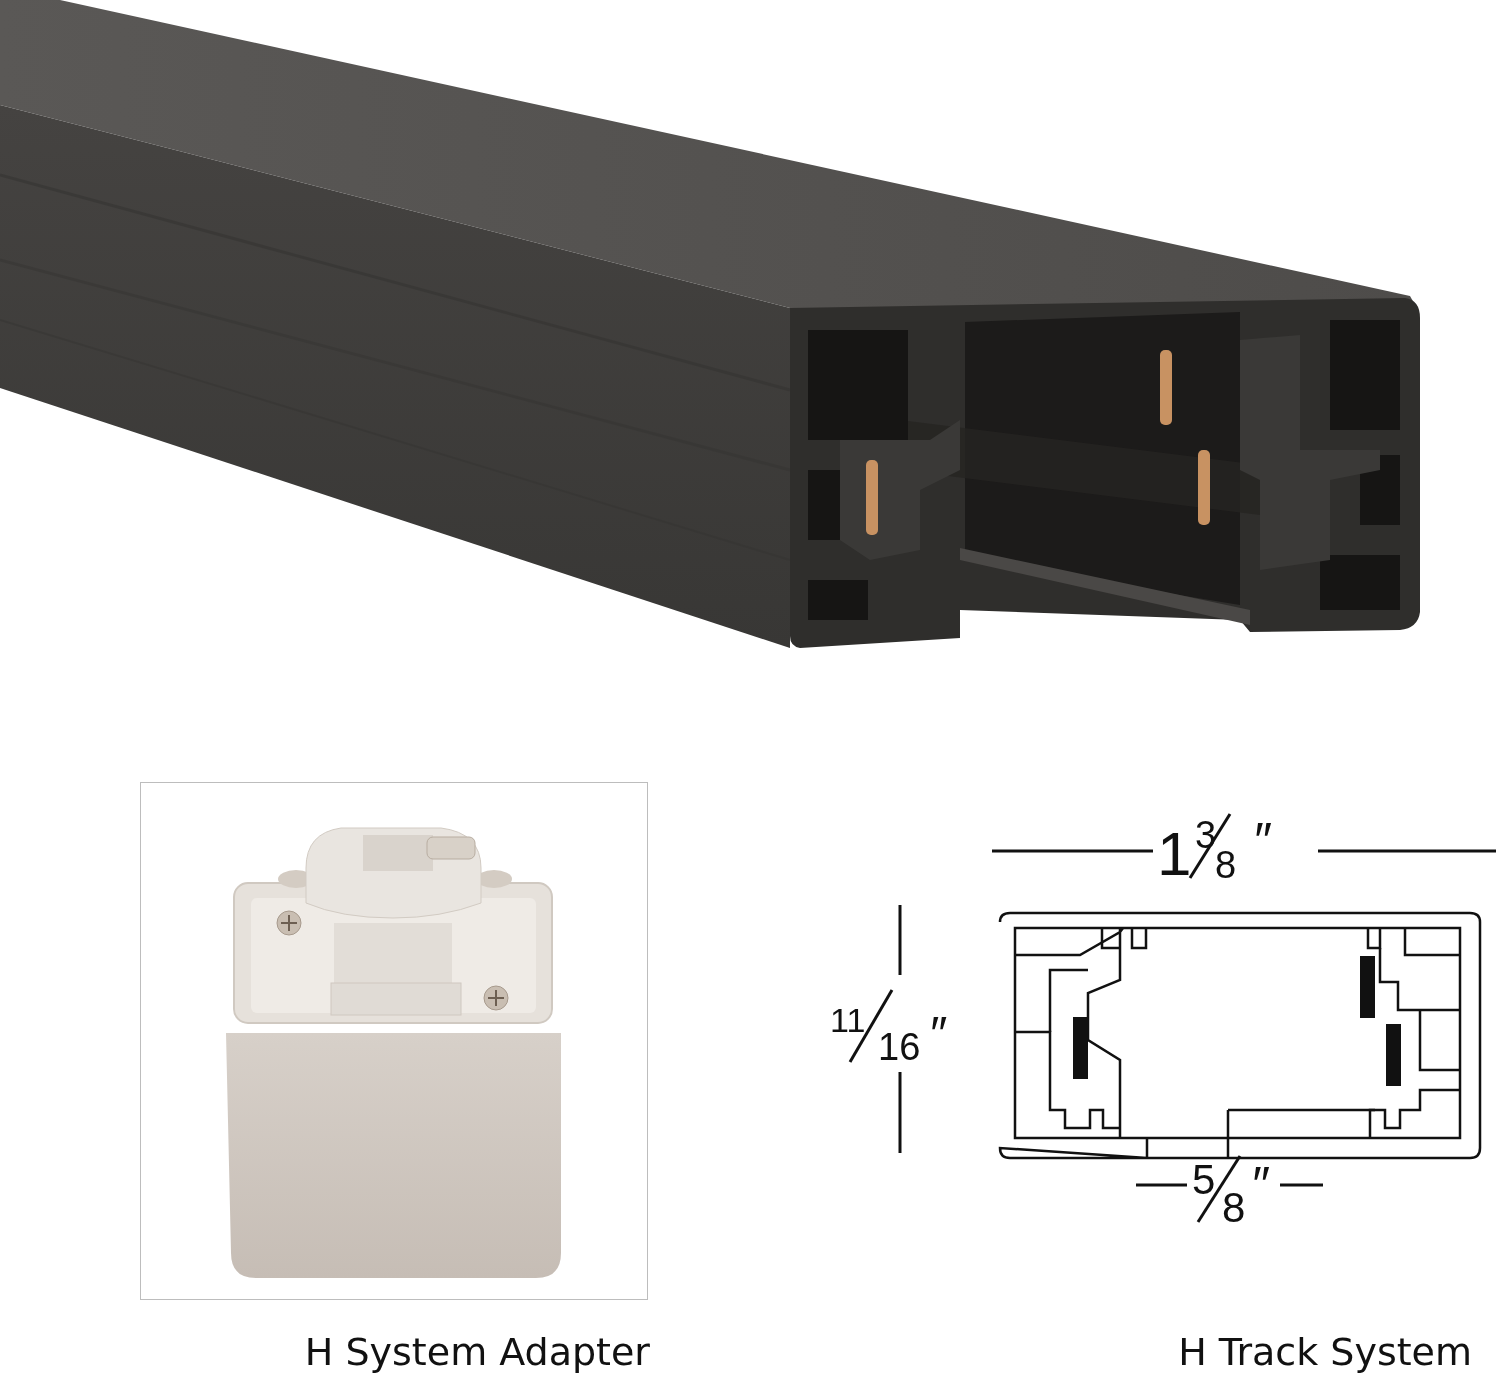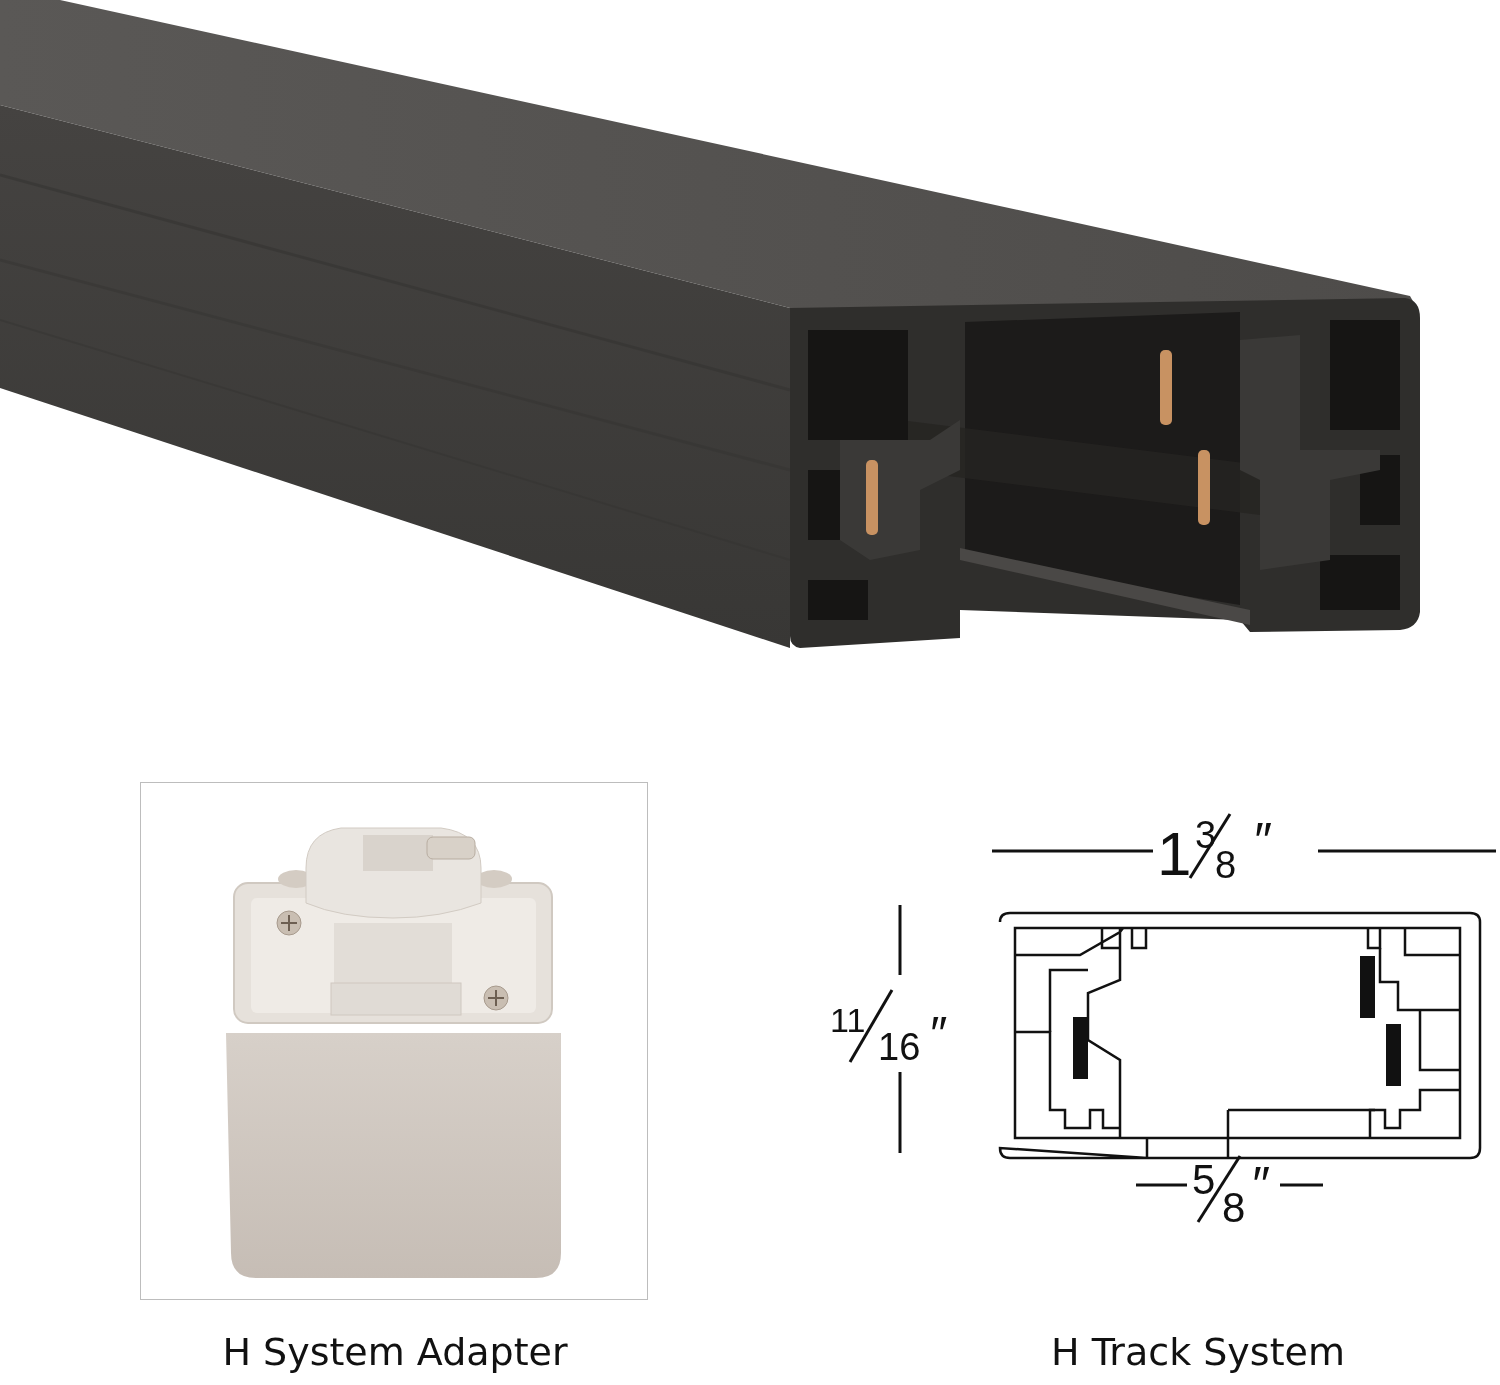--- a/index.html
+++ b/index.html
@@ -1,22 +1,22 @@
 <!DOCTYPE html>
 <html><head>
   <meta charset="utf-8">
   <style>
     html, body { margin: 0; padding: 0; background: #ffffff; }
     body { width: 1500px; height: 1385px; position: relative; overflow: hidden; font-family: "DejaVu Sans", "Liberation Sans", sans-serif; }
     .abs { position: absolute; }
     #track-photo { left: 0; top: 0; width: 1500px; height: 700px; }
     #adapter-frame { left: 140px; top: 782px; width: 508px; height: 518px; border: 1px solid #bdbdbd; background: #ffffff; box-sizing: border-box; }
-    .caption { font-family: "DejaVu Sans", sans-serif; font-size: 38px; color: #111111; text-align: center; white-space: nowrap; }
+    .caption { font-family: "DejaVu Sans", sans-serif; font-size: 38px; color: #111111; text-align: right; white-space: nowrap; }
     #adapter-caption { left: 140px; top: 1330px; width: 510px; }
-    #track-caption { left: 988px; top: 1330px; width: 420px; }
+    #track-caption { left: 1052px; top: 1330px; width: 420px; }
     #diagram { left: 820px; top: 810px; width: 680px; height: 420px; }
     .dim-text { font-family: "Liberation Sans", sans-serif; fill: #111; }
   </style>
 </head>
 <body>
 
 <div id="track-photo" class="abs">
   <svg width="1500" height="700" viewBox="0 0 1500 700">
     <defs>
       <linearGradient id="sideGrad" x1="0" y1="0" x2="0" y2="1">

